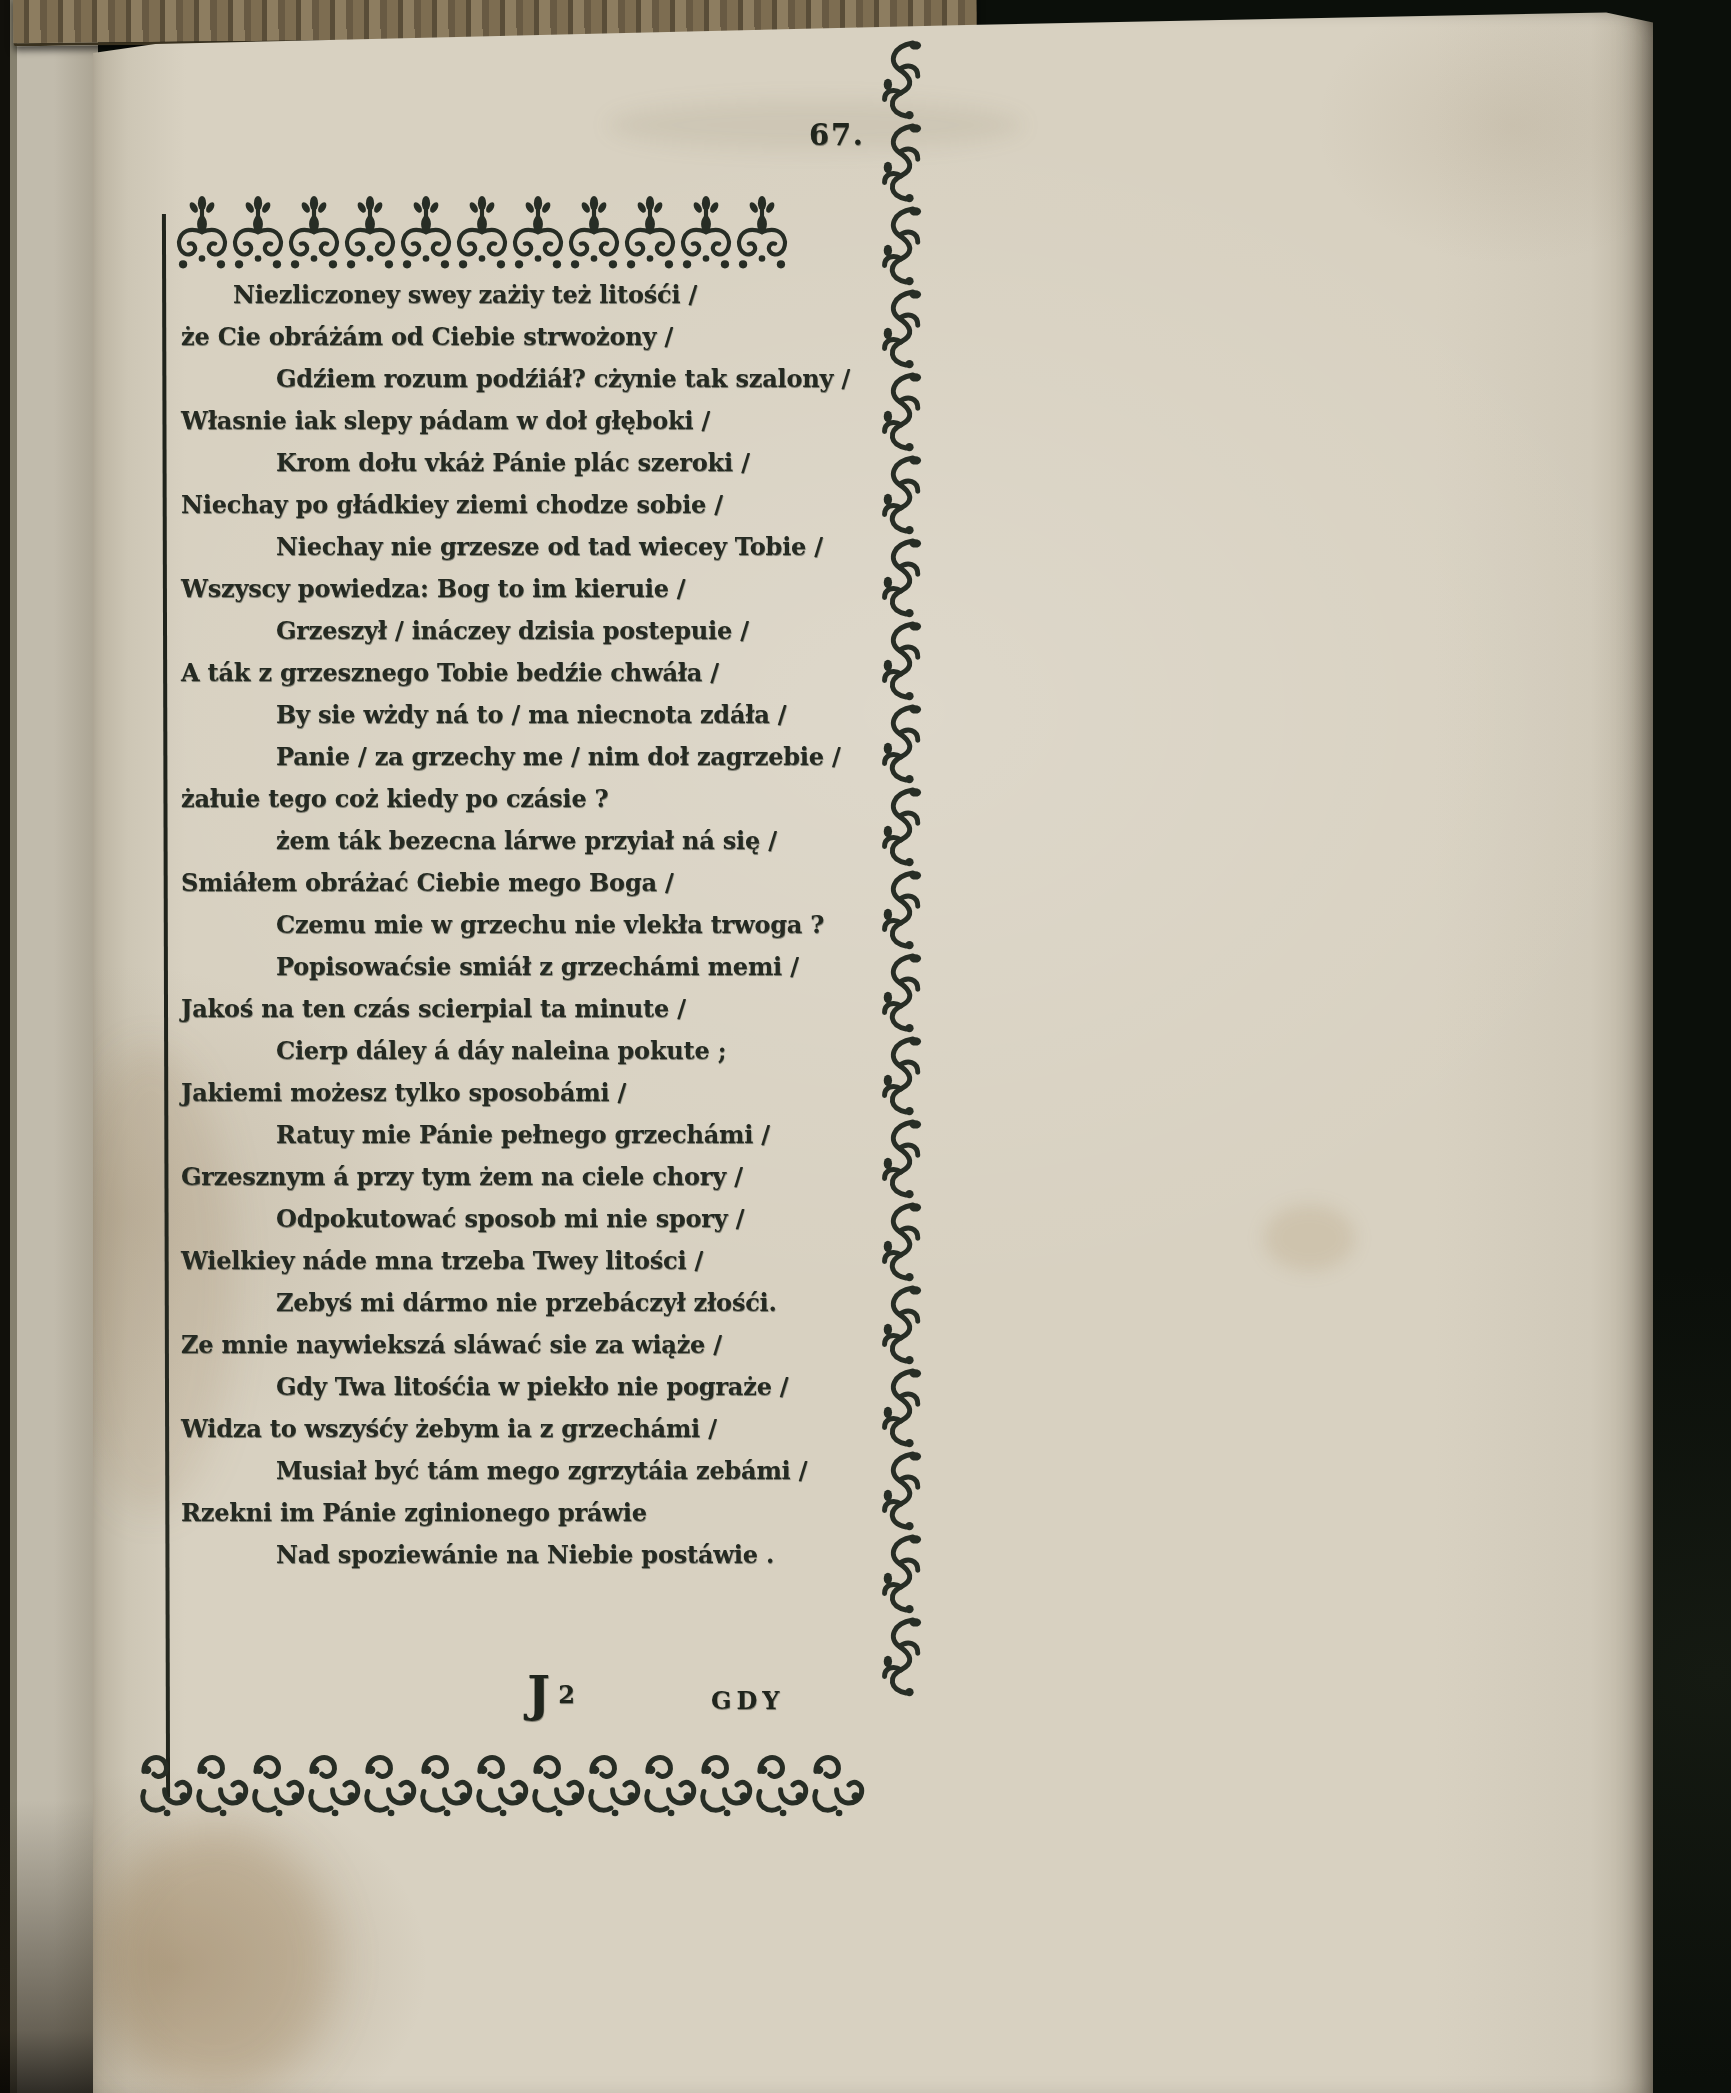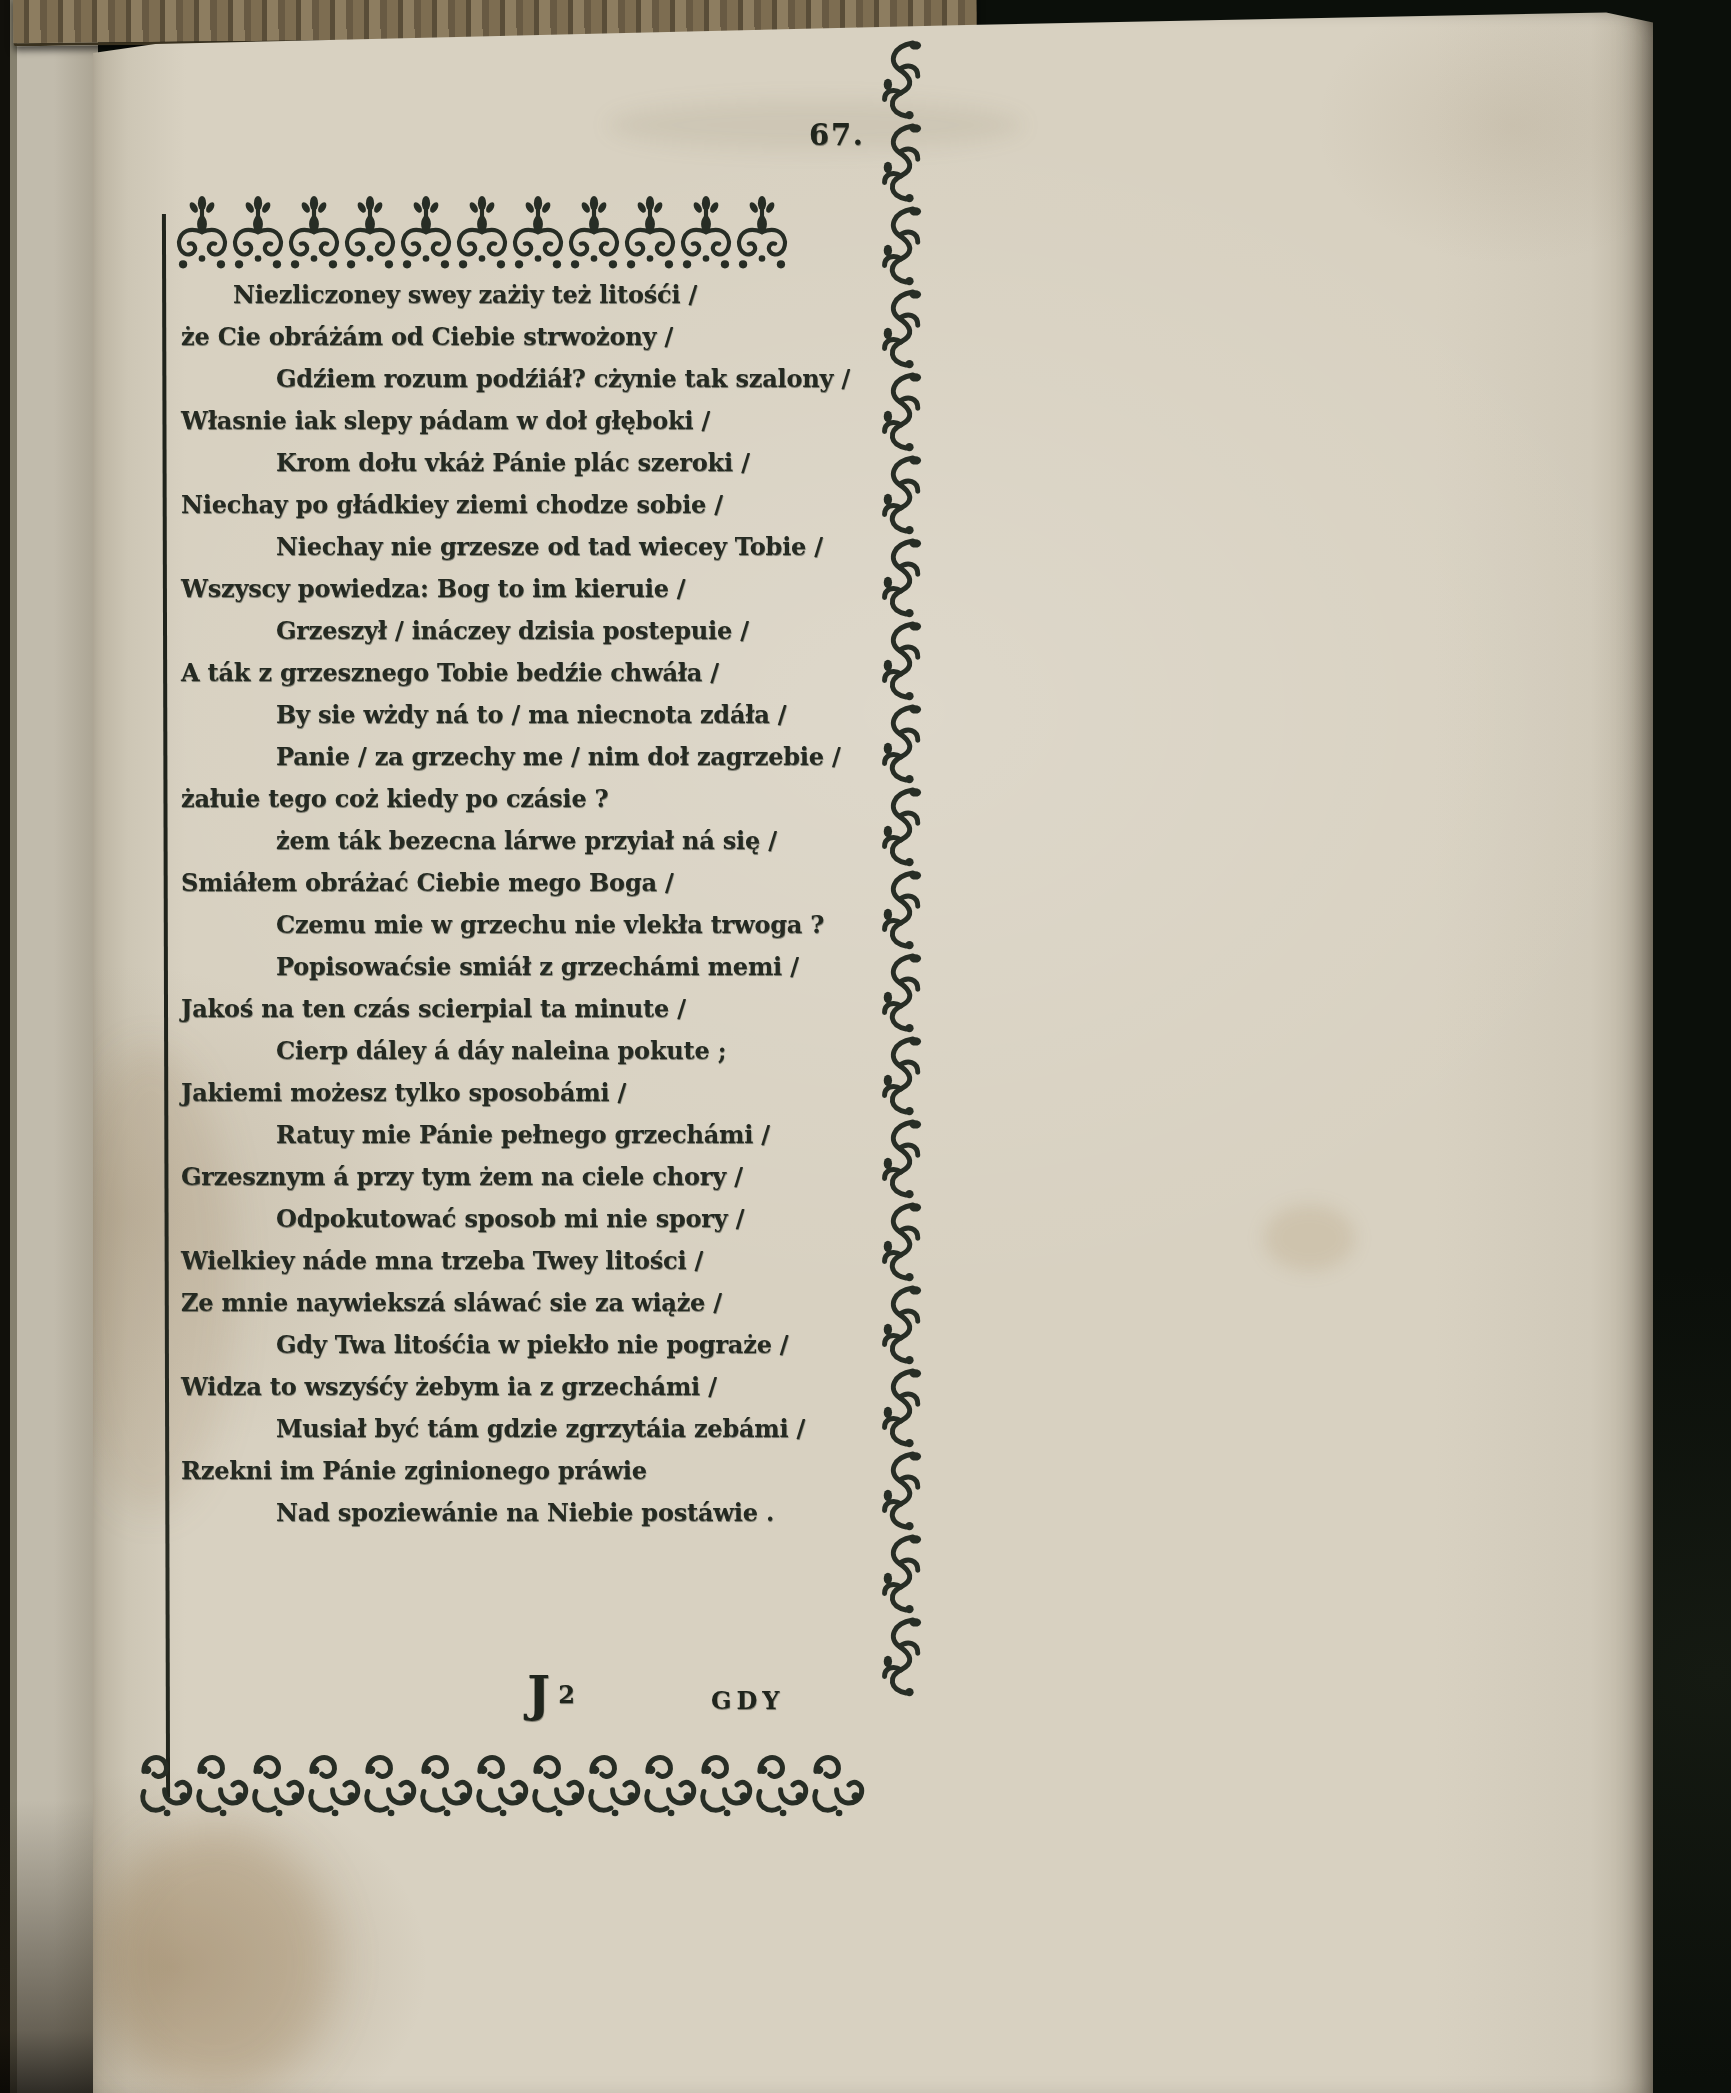--- a/index.html
+++ b/index.html
@@ -590,31 +590,34 @@
         </div>
         <div class="poem-line" data-indent="0">
           <span>Grzesznym á przy tym żem na ciele chory /</span>
         </div>
         <div class="poem-line" data-indent="2">
           <span>Odpokutować sposob mi nie spory /</span>
         </div>
         <div class="poem-line" data-indent="0">
           <span>Wielkiey náde mna trzeba Twey litości /</span>
         </div>
+        <div class="poem-line" data-indent="2">
+          <span>Zebyś mi dármo nie przebáczył złośći.</span>
+        </div>
         <div class="poem-line" data-indent="0">
           <span>Ze mnie naywiekszá sláwać sie za wiąże /</span>
         </div>
         <div class="poem-line" data-indent="2">
           <span>Gdy Twa litośćia w piekło nie pograże /</span>
         </div>
         <div class="poem-line" data-indent="0">
           <span>Widza to wszyśćy żebym ia z grzechámi /</span>
         </div>
         <div class="poem-line" data-indent="2">
-          <span>Musiał być tám gdzie zgrzytáia zebámi /</span>
+          <span>Musiał być tám mego zgrzytáia zebámi /</span>
         </div>
         <div class="poem-line" data-indent="0">
           <span>Rzekni im Pánie zginionego práwie</span>
         </div>
         <div class="poem-line" data-indent="2">
           <span>Nad spoziewánie na Niebie postáwie .</span>
         </div>
       </div>
 
     <div class="signature">

